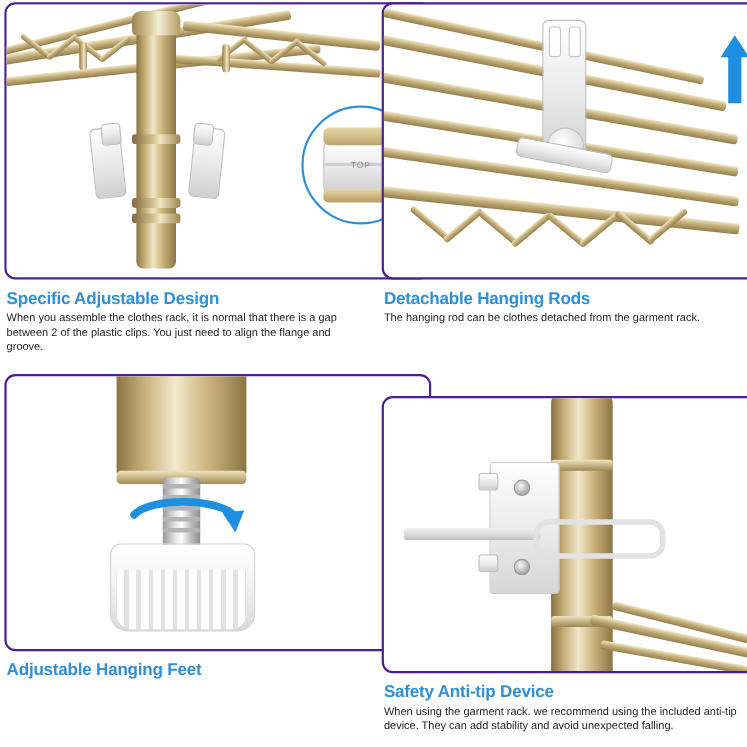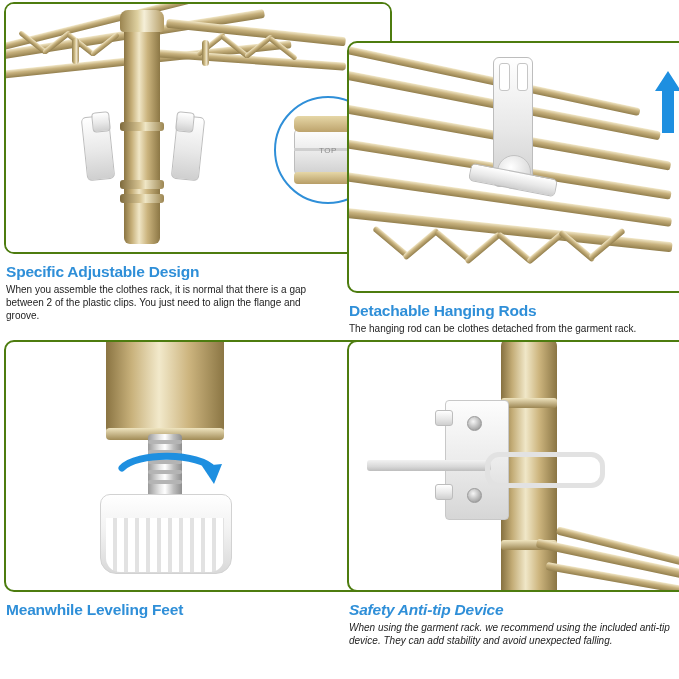--- a/index.html
+++ b/index.html
@@ -17,29 +17,29 @@
     position: relative;
     width: 679px;
     height: 679px;
     background: #ffffff;
   }
   .quad {
     position: absolute;
     width: 330px;
   }
   .q-tl { left: 4px;  top: 2px; }
-  .q-tr { left: 347px; top: 2px; margin-top: 39px; }
+  .q-tr { left: 347px; top: 2px; }
   .q-bl { left: 4px;  top: 340px; }
-  .q-br { left: 347px; top: 340px; font-style: italic; }
+  .q-br { left: 347px; top: 360px; }
 
   .photo {
     position: relative;
     width: 388px;
     height: 252px;
-    border: 2px solid #4d7c0f;
+    border: 2px solid #4c1d95;
     border-radius: 10px;
     background: #ffffff;
     overflow: hidden;
     box-sizing: border-box;
   }
   .caption-title {
     margin: 9px 0 0 2px;
     font-size: 15.5px;
     font-weight: bold;
     color: #2f8fd8;
@@ -265,21 +265,21 @@
                   background:repeating-linear-gradient(90deg,#ffffff 0 7px,#e2e2e2 7px 11px);
                   border-radius:0 0 14px 14px;"></div>
 
       <div class="rot-arrow">
         <svg width="108" height="46" viewBox="0 0 108 46">
           <path d="M8,18 C22,2 86,2 100,20" stroke="#1e8fe0" stroke-width="7" fill="none" stroke-linecap="round"></path>
           <polygon points="100,34 108,14 88,16" fill="#1e8fe0"></polygon>
         </svg>
       </div>
     </div>
-    <div class="caption-title">Meanwhile Leveling Feet</div>
+    <div class="caption-title">Adjustable Hanging Feet</div>
   </div>
 
   <div class="quad q-br">
     <div class="photo">
       <div class="q4-post"></div>
       <div style="position:absolute; left:152px; top:56px; width:56px; height:10px;
                   background:linear-gradient(180deg,#efe4bf,#9c8653); border-radius:3px;"></div>
       <div style="position:absolute; left:152px; top:198px; width:56px; height:10px;
                   background:linear-gradient(180deg,#efe4bf,#9c8653); border-radius:3px;"></div>
 

